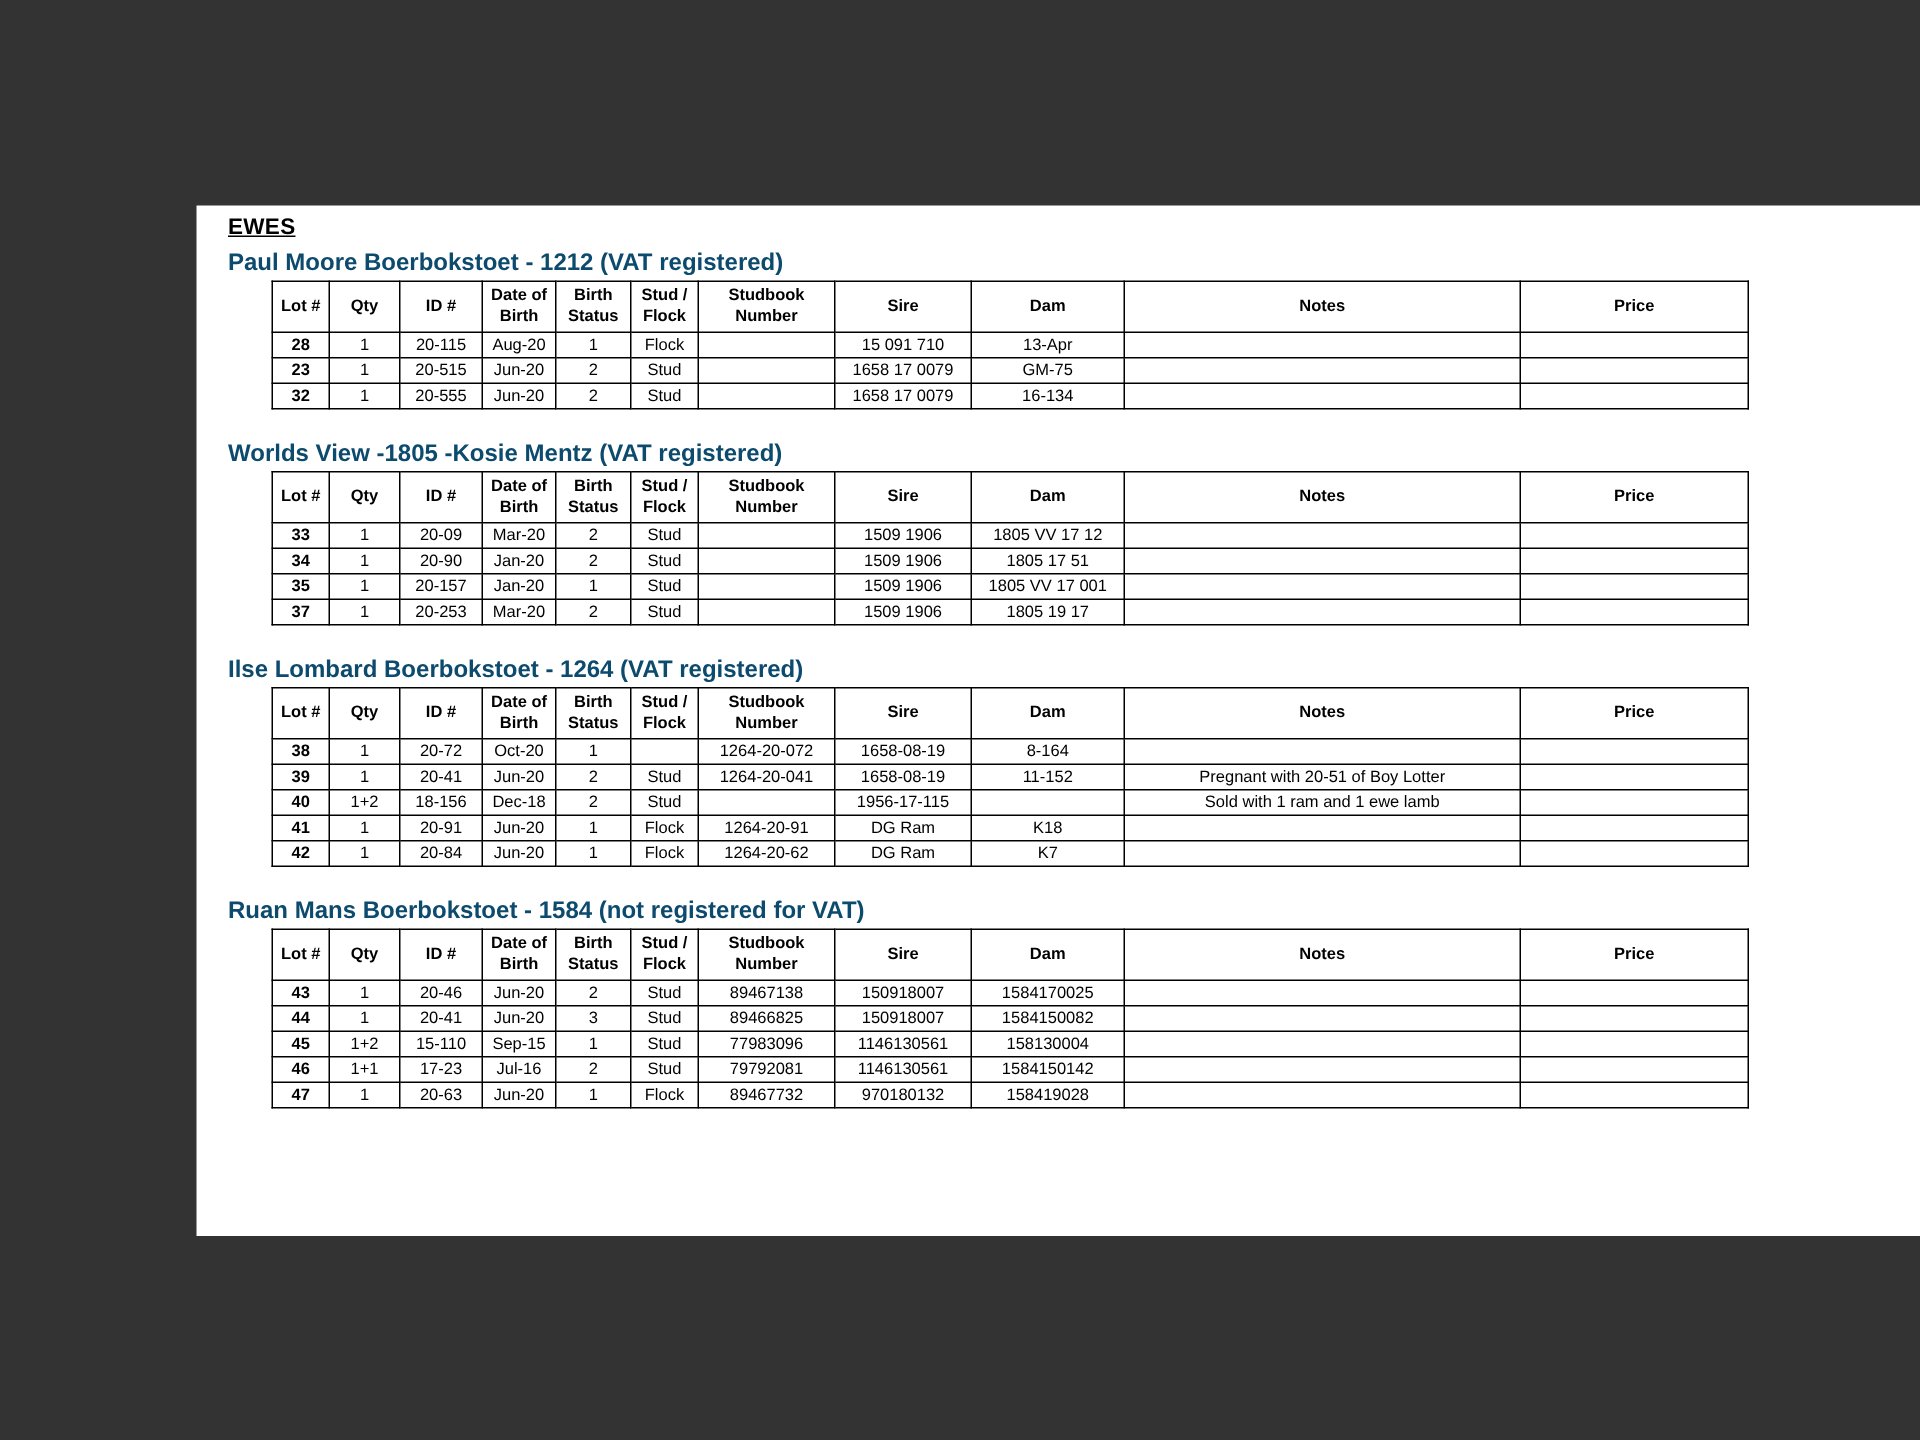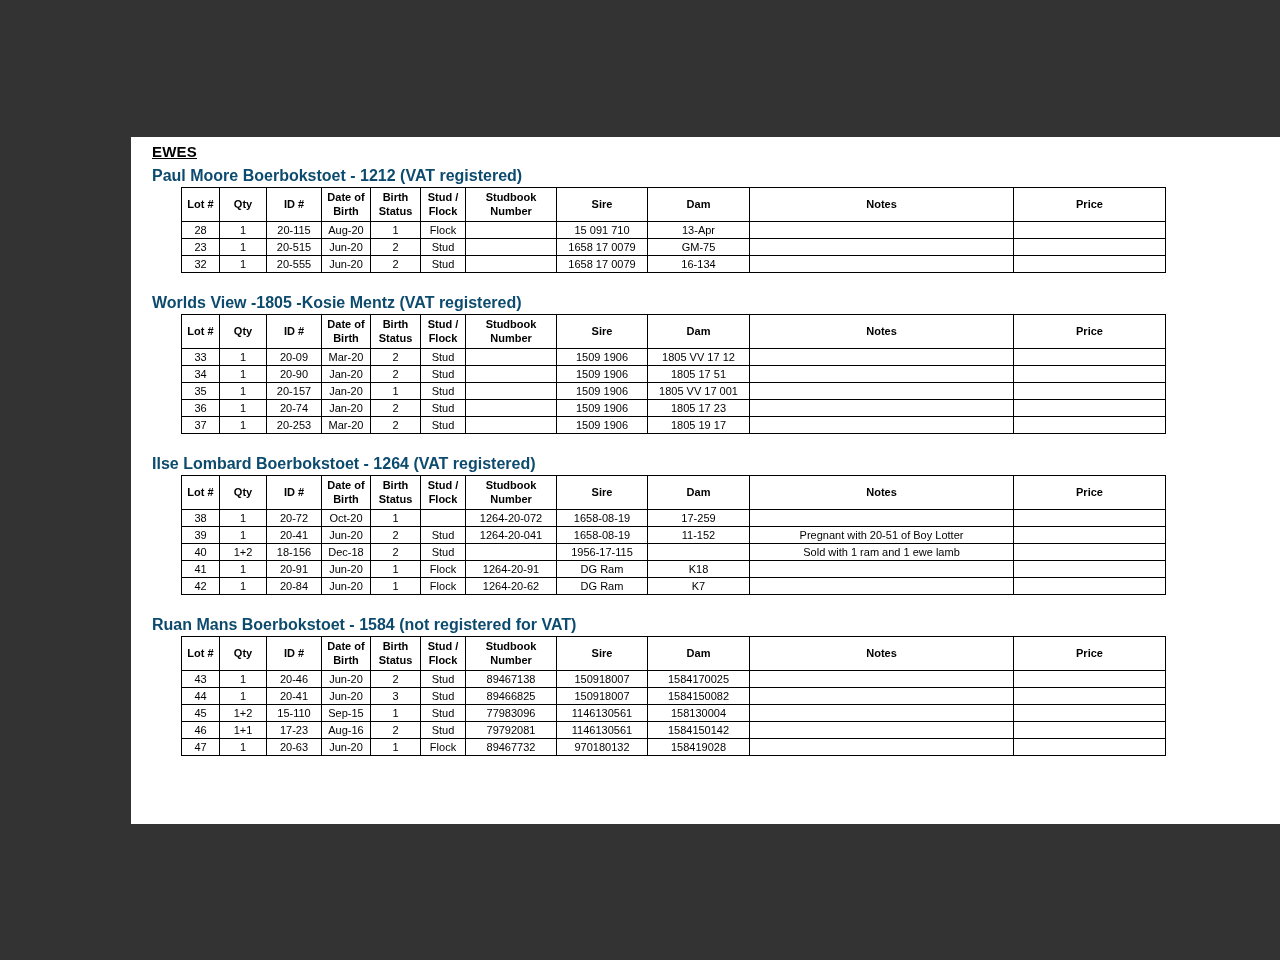--- a/index.html
+++ b/index.html
@@ -59,21 +59,21 @@
   table.lot-table th {
     font-weight: bold;
     height: 34px;
     line-height: 1.25;
   }
   table.lot-table td {
     height: 17px;
     line-height: 1.1;
     white-space: nowrap;
   }
-  table.lot-table td:first-child { font-weight: normal; }
+  table.lot-table td:first-child { font-weight: bold; }
 </style>
 </head>
 <body>
 
 <div class="screen">
   <div class="page">
     <div class="doc-title">EWES</div>
     <div id="sections">
         <div class="section-title">Paul Moore Boerbokstoet - 1212 (VAT registered)</div>
         <table class="lot-table">
@@ -211,33 +211,20 @@
               <td>Jan-20</td>
               <td>1</td>
               <td>Stud</td>
               <td></td>
               <td>1509 1906</td>
               <td>1805 VV 17 001</td>
               <td></td>
               <td></td>
             </tr>
             <tr>
-              <td>36</td>
-              <td>1</td>
-              <td>20-74</td>
-              <td>Jan-20</td>
-              <td>2</td>
-              <td>Stud</td>
-              <td></td>
-              <td>1509 1906</td>
-              <td>1805 17 23</td>
-              <td></td>
-              <td></td>
-            </tr>
-            <tr>
               <td>37</td>
               <td>1</td>
               <td>20-253</td>
               <td>Mar-20</td>
               <td>2</td>
               <td>Stud</td>
               <td></td>
               <td>1509 1906</td>
               <td>1805 19 17</td>
               <td></td>
@@ -278,21 +265,21 @@
           <tbody>
             <tr>
               <td>38</td>
               <td>1</td>
               <td>20-72</td>
               <td>Oct-20</td>
               <td>1</td>
               <td></td>
               <td>1264-20-072</td>
               <td>1658-08-19</td>
-              <td>17-259</td>
+              <td>8-164</td>
               <td></td>
               <td></td>
             </tr>
             <tr>
               <td>39</td>
               <td>1</td>
               <td>20-41</td>
               <td>Jun-20</td>
               <td>2</td>
               <td>Stud</td>
@@ -410,21 +397,21 @@
               <td>77983096</td>
               <td>1146130561</td>
               <td>158130004</td>
               <td></td>
               <td></td>
             </tr>
             <tr>
               <td>46</td>
               <td>1+1</td>
               <td>17-23</td>
-              <td>Aug-16</td>
+              <td>Jul-16</td>
               <td>2</td>
               <td>Stud</td>
               <td>79792081</td>
               <td>1146130561</td>
               <td>1584150142</td>
               <td></td>
               <td></td>
             </tr>
             <tr>
               <td>47</td>

